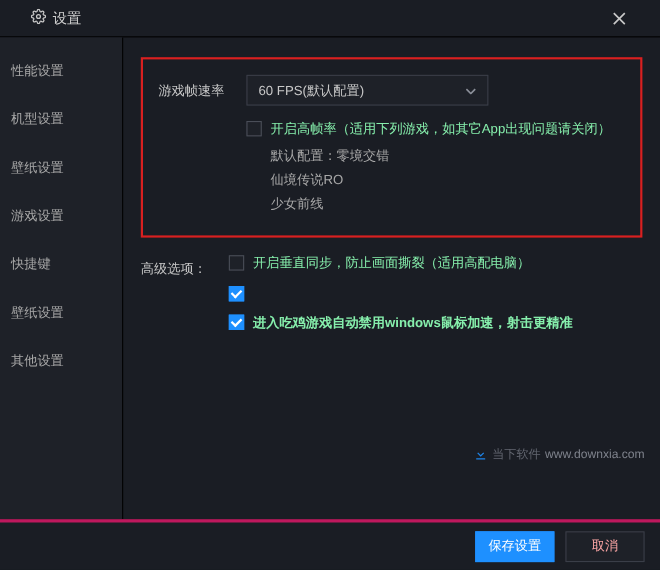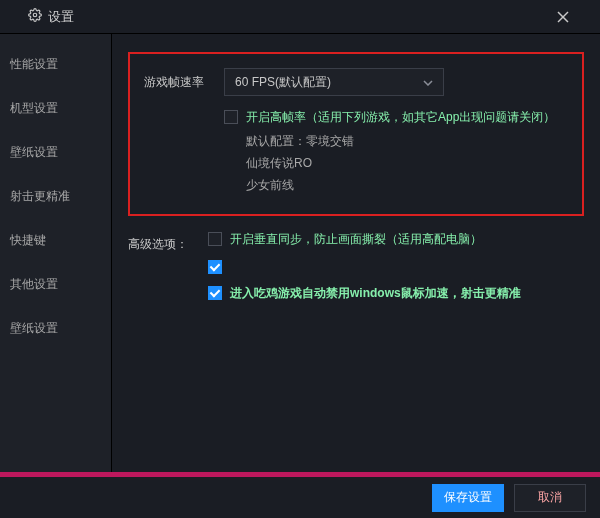--- a/index.html
+++ b/index.html
@@ -159,21 +159,21 @@
     }
 
     .sublist {
       padding-left: 22px;
       color: #a8a8a8;
       line-height: 22px;
     }
 
     .footer {
       height: 46px;
-      border-top: 5px solid #be185d;
+      border-top: 3px solid #be185d;
       display: flex;
       align-items: center;
       justify-content: flex-end;
       padding: 0 14px;
       gap: 10px;
       background: #1a1d24;
     }
     .btn {
       height: 28px;
       min-width: 72px;
@@ -234,30 +234,30 @@
       <div class="side-item">
           <span>性能设置</span>
         </div>
       <div class="side-item">
           <span>机型设置</span>
         </div>
       <div class="side-item">
           <span>壁纸设置</span>
         </div>
       <div class="side-item">
-          <span>射击更精准</span>
+          <span>游戏设置</span>
         </div>
       <div class="side-item">
           <span>快捷键</span>
         </div>
       <div class="side-item">
+          <span>壁纸设置</span>
+        </div>
+      <div class="side-item">
           <span>其他设置</span>
-        </div>
-      <div class="side-item">
-          <span>壁纸设置</span>
         </div>
     </div>
 
     <div class="main">
 
       <div class="highlight-box">
 
         <div class="row">
           <div class="label">游戏帧速率</div>
           <div class="field">
@@ -299,20 +299,27 @@
           <div class="check-line" style="margin-top:10px;">
             <div class="check-box checked"></div>
           </div>
           <div class="check-line" style="margin-top:10px;font-weight:bold;">
             <div class="check-box checked"></div>
             <span>进入吃鸡游戏自动禁用windows鼠标加速，射击更精准</span>
           </div>
         </div>
       </div>
 
+      <div class="watermark">
+        <svg width="14" height="14" viewBox="0 0 24 24" fill="#1e90ff">
+            <path d="M12 3v10l4-4 1.4 1.4L12 16 6.6 10.4 8 9l4 4V3h0zM5 18h14v2H5z"></path>
+          </svg>
+        <span>当下软件</span>
+        <span class="domain">www.downxia.com</span>
+      </div>
 
     </div>
 
   </div>
 
   <div class="footer">
     <div class="btn primary">
         <span>保存设置</span>
       </div>
     <div class="btn">

